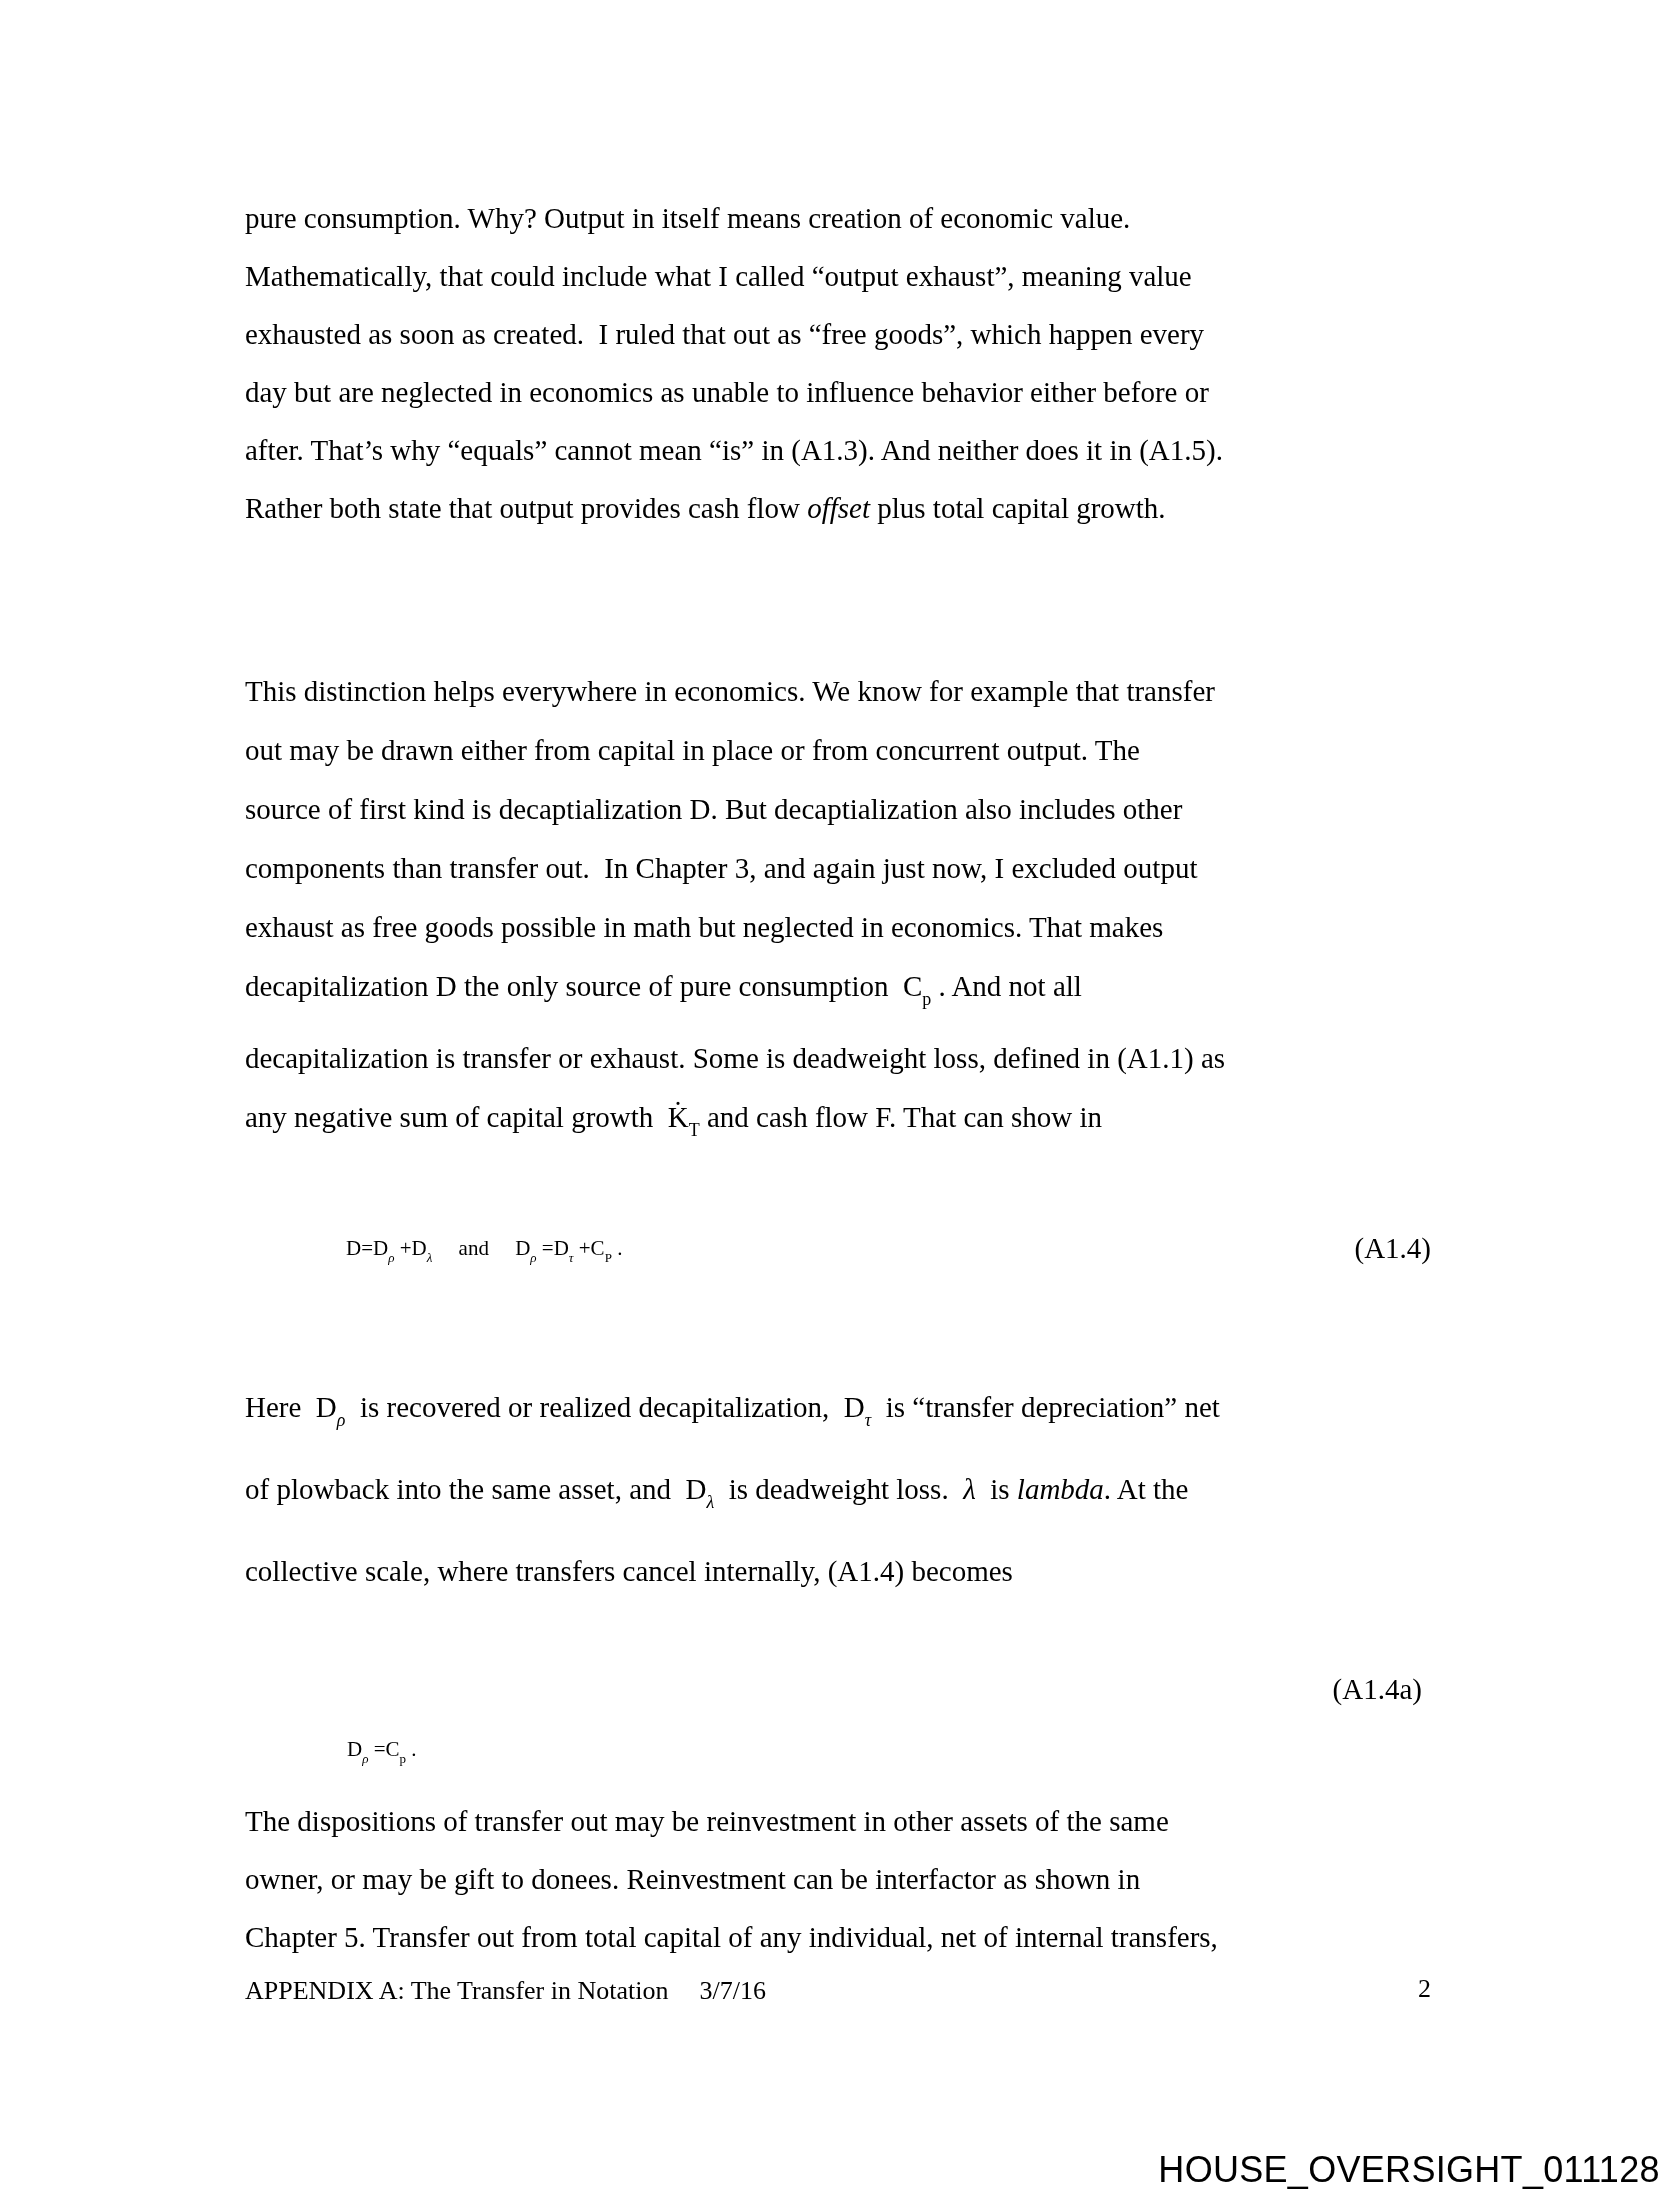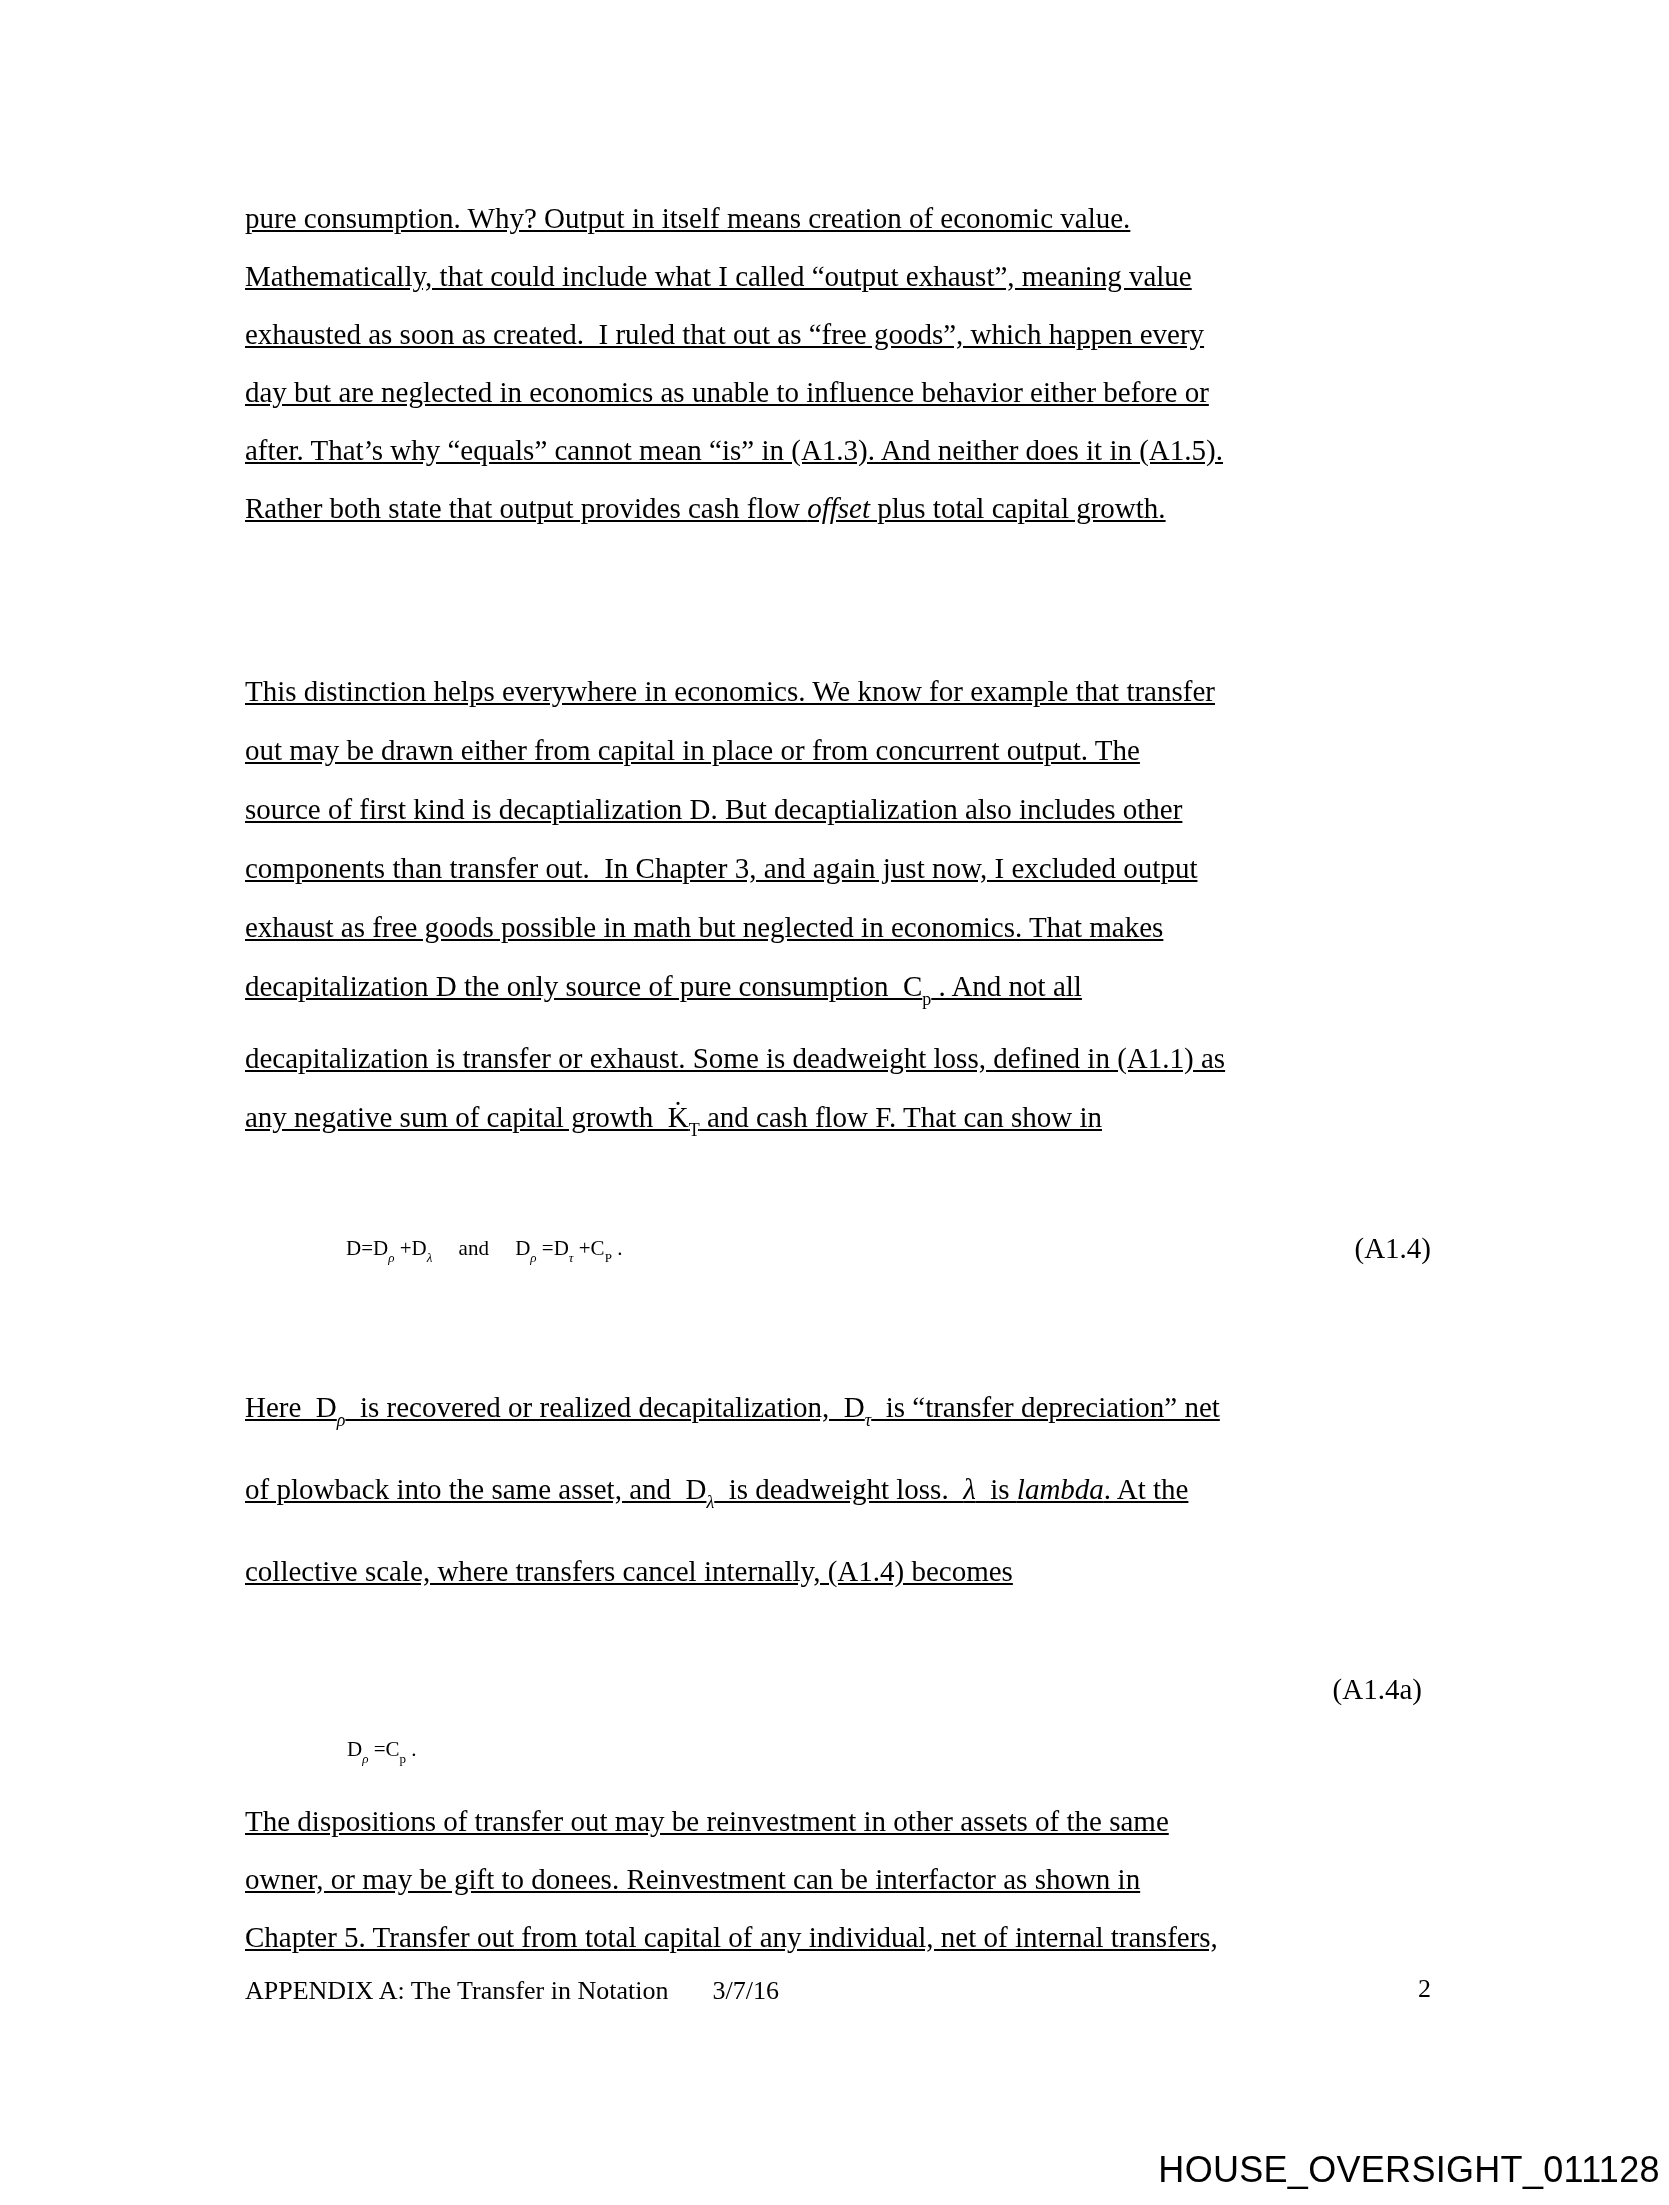--- a/index.html
+++ b/index.html
@@ -2,27 +2,27 @@
 <html style="font-size:10.5px"><head>
 <meta charset="utf-8">
 <style>
   html,body{margin:0;padding:0;}
   body{
     width:1669px;height:2205px;background:#ffffff;position:relative;
     font-family:"Liberation Serif","DejaVu Serif",serif;color:#000;
     overflow:hidden;
   }
   .para{position:absolute;white-space:pre;font-size:29px;line-height:58px;}
-  .para .line{height:inherit;text-decoration:underline;}
+  .para .line{height:inherit;}
   .eq{position:absolute;white-space:pre;font-size:21px;line-height:39px;}
   .eqlabel{position:absolute;font-size:29px;line-height:39px;}
   .sb{font-size:62%;vertical-align:-0.5em;}
   .it{font-style:italic;}
   .footer{position:absolute;left:245px;top:1974px;font-size:26px;white-space:pre;line-height:34px;}
-  .footer .date{margin-left:44px;}
+  .footer .date{margin-left:31px;}
   .pagenum{position:absolute;right:238px;top:1972px;font-size:26px;line-height:34px;}
   .bates{
     position:absolute;right:9.2px;top:2151px;
     font-family:"Liberation Sans","DejaVu Sans",sans-serif;
     font-size:36px;line-height:38px;letter-spacing:0.3px;
   }
 </style>
 </head>
 <body>
 

